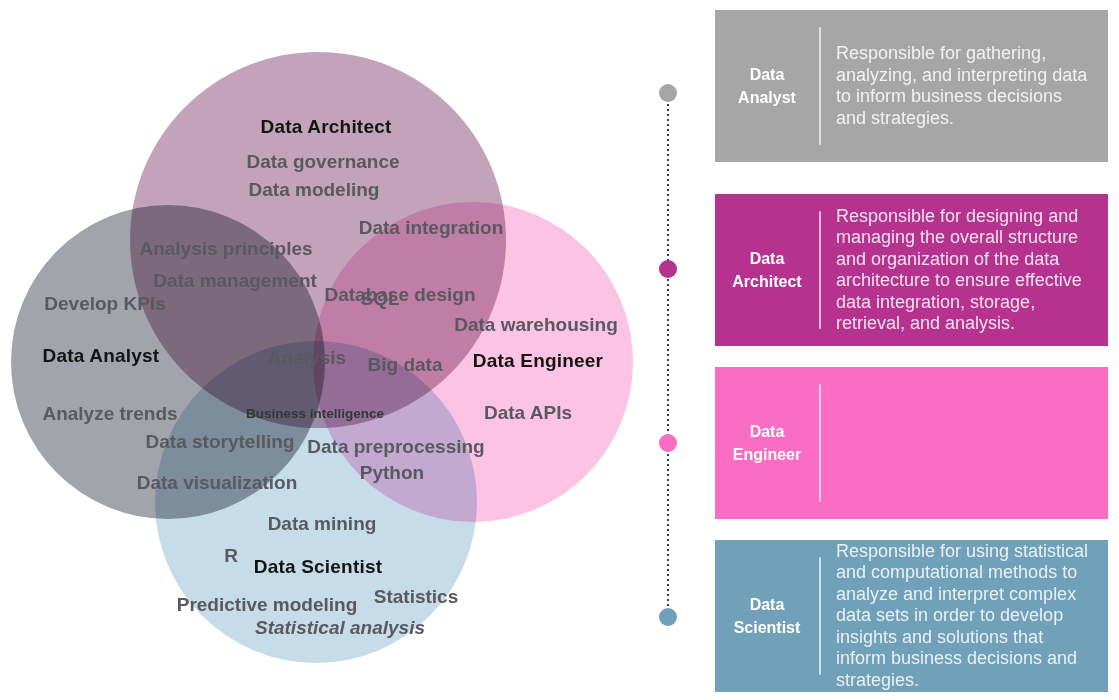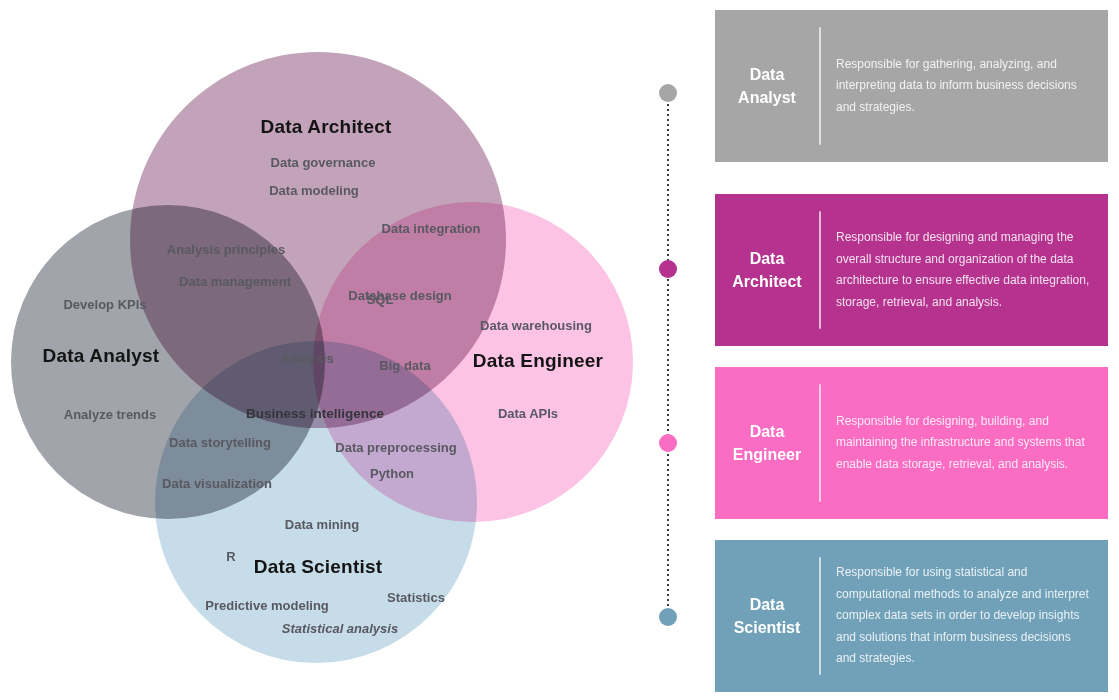--- a/index.html
+++ b/index.html
@@ -19,21 +19,21 @@
   .vcircle.architect{left:130px;top:52px;width:376px;height:376px;}
   .vcircle.analyst{left:11px;top:205px;width:314px;height:314px;}
   .vcircle.engineer{left:313px;top:202px;width:320px;height:320px;}
   .vcircle.scientist{left:155px;top:341px;width:322px;height:322px;}
   #venn-labels{position:absolute;left:0;top:0;width:100%;height:100%;}
   .vlabel{
     position:absolute;transform:translate(-50%,-50%);
     white-space:nowrap;font-weight:700;
   }
   .vlabel.title{font-size:19px;color:#141414;letter-spacing:.2px;}
-  .vlabel.skill{font-size:13px;color:#595961;}
+  .vlabel.skill{font-size:19px;color:#595961;}
   .vlabel.skill-strong{font-size:13.5px;color:#35353c;}
   
   .tl-line{
     position:absolute;left:667px;top:94px;width:2px;height:523px;
   }
   .tl-dot{
     position:absolute;left:659px;width:18px;height:18px;border-radius:50%;
   }
   .tl-dot.d0{top:84px;}
   .tl-dot.d1{top:260px;}
@@ -56,21 +56,21 @@
   }
   .card-sep{
     flex:0 0 2px;width:2px;margin:17px 0;
     background:rgba(255,255,255,0.65);border-radius:1px;
   }
   .card-desc-wrap{
     flex:1 1 auto;display:flex;align-items:center;
     padding:10px 14px 10px 15px;box-sizing:border-box;
   }
   .card-desc{
-    margin:0;font-size:12px;line-height:21.5px;
+    margin:0;font-size:18px;line-height:21.5px;
     color:rgba(255,255,255,0.85);font-weight:400;
   }
 </style>
 </head>
 <body>
 
 <div class="canvas">
 
   <section class="venn">
     <div class="vcircle analyst" style="background: rgb(162, 164, 171);"></div>
@@ -128,23 +128,20 @@
     <div class="card-title">Data Architect</div>
     <div class="card-sep"></div>
     <div class="card-desc-wrap">
       <p class="card-desc">Responsible for designing and managing the overall structure and organization of the data architecture to ensure effective data integration, storage, retrieval, and analysis.</p>
     </div>
   </article>
 
   <article class="card c2" style="background: rgb(251, 109, 195);">
     <div class="card-title">Data Engineer</div>
     <div class="card-sep"></div>
-    <div class="card-desc-wrap">
-      <p class="card-desc">Responsible for designing, building, and maintaining the infrastructure and systems that enable data storage, retrieval, and analysis.</p>
-    </div>
   </article>
 
   <article class="card c3" style="background: rgb(112, 161, 185);">
     <div class="card-title">Data Scientist</div>
     <div class="card-sep"></div>
     <div class="card-desc-wrap">
       <p class="card-desc">Responsible for using statistical and computational methods to analyze and interpret complex data sets in order to develop insights and solutions that inform business decisions and strategies.</p>
     </div>
   </article>
 

